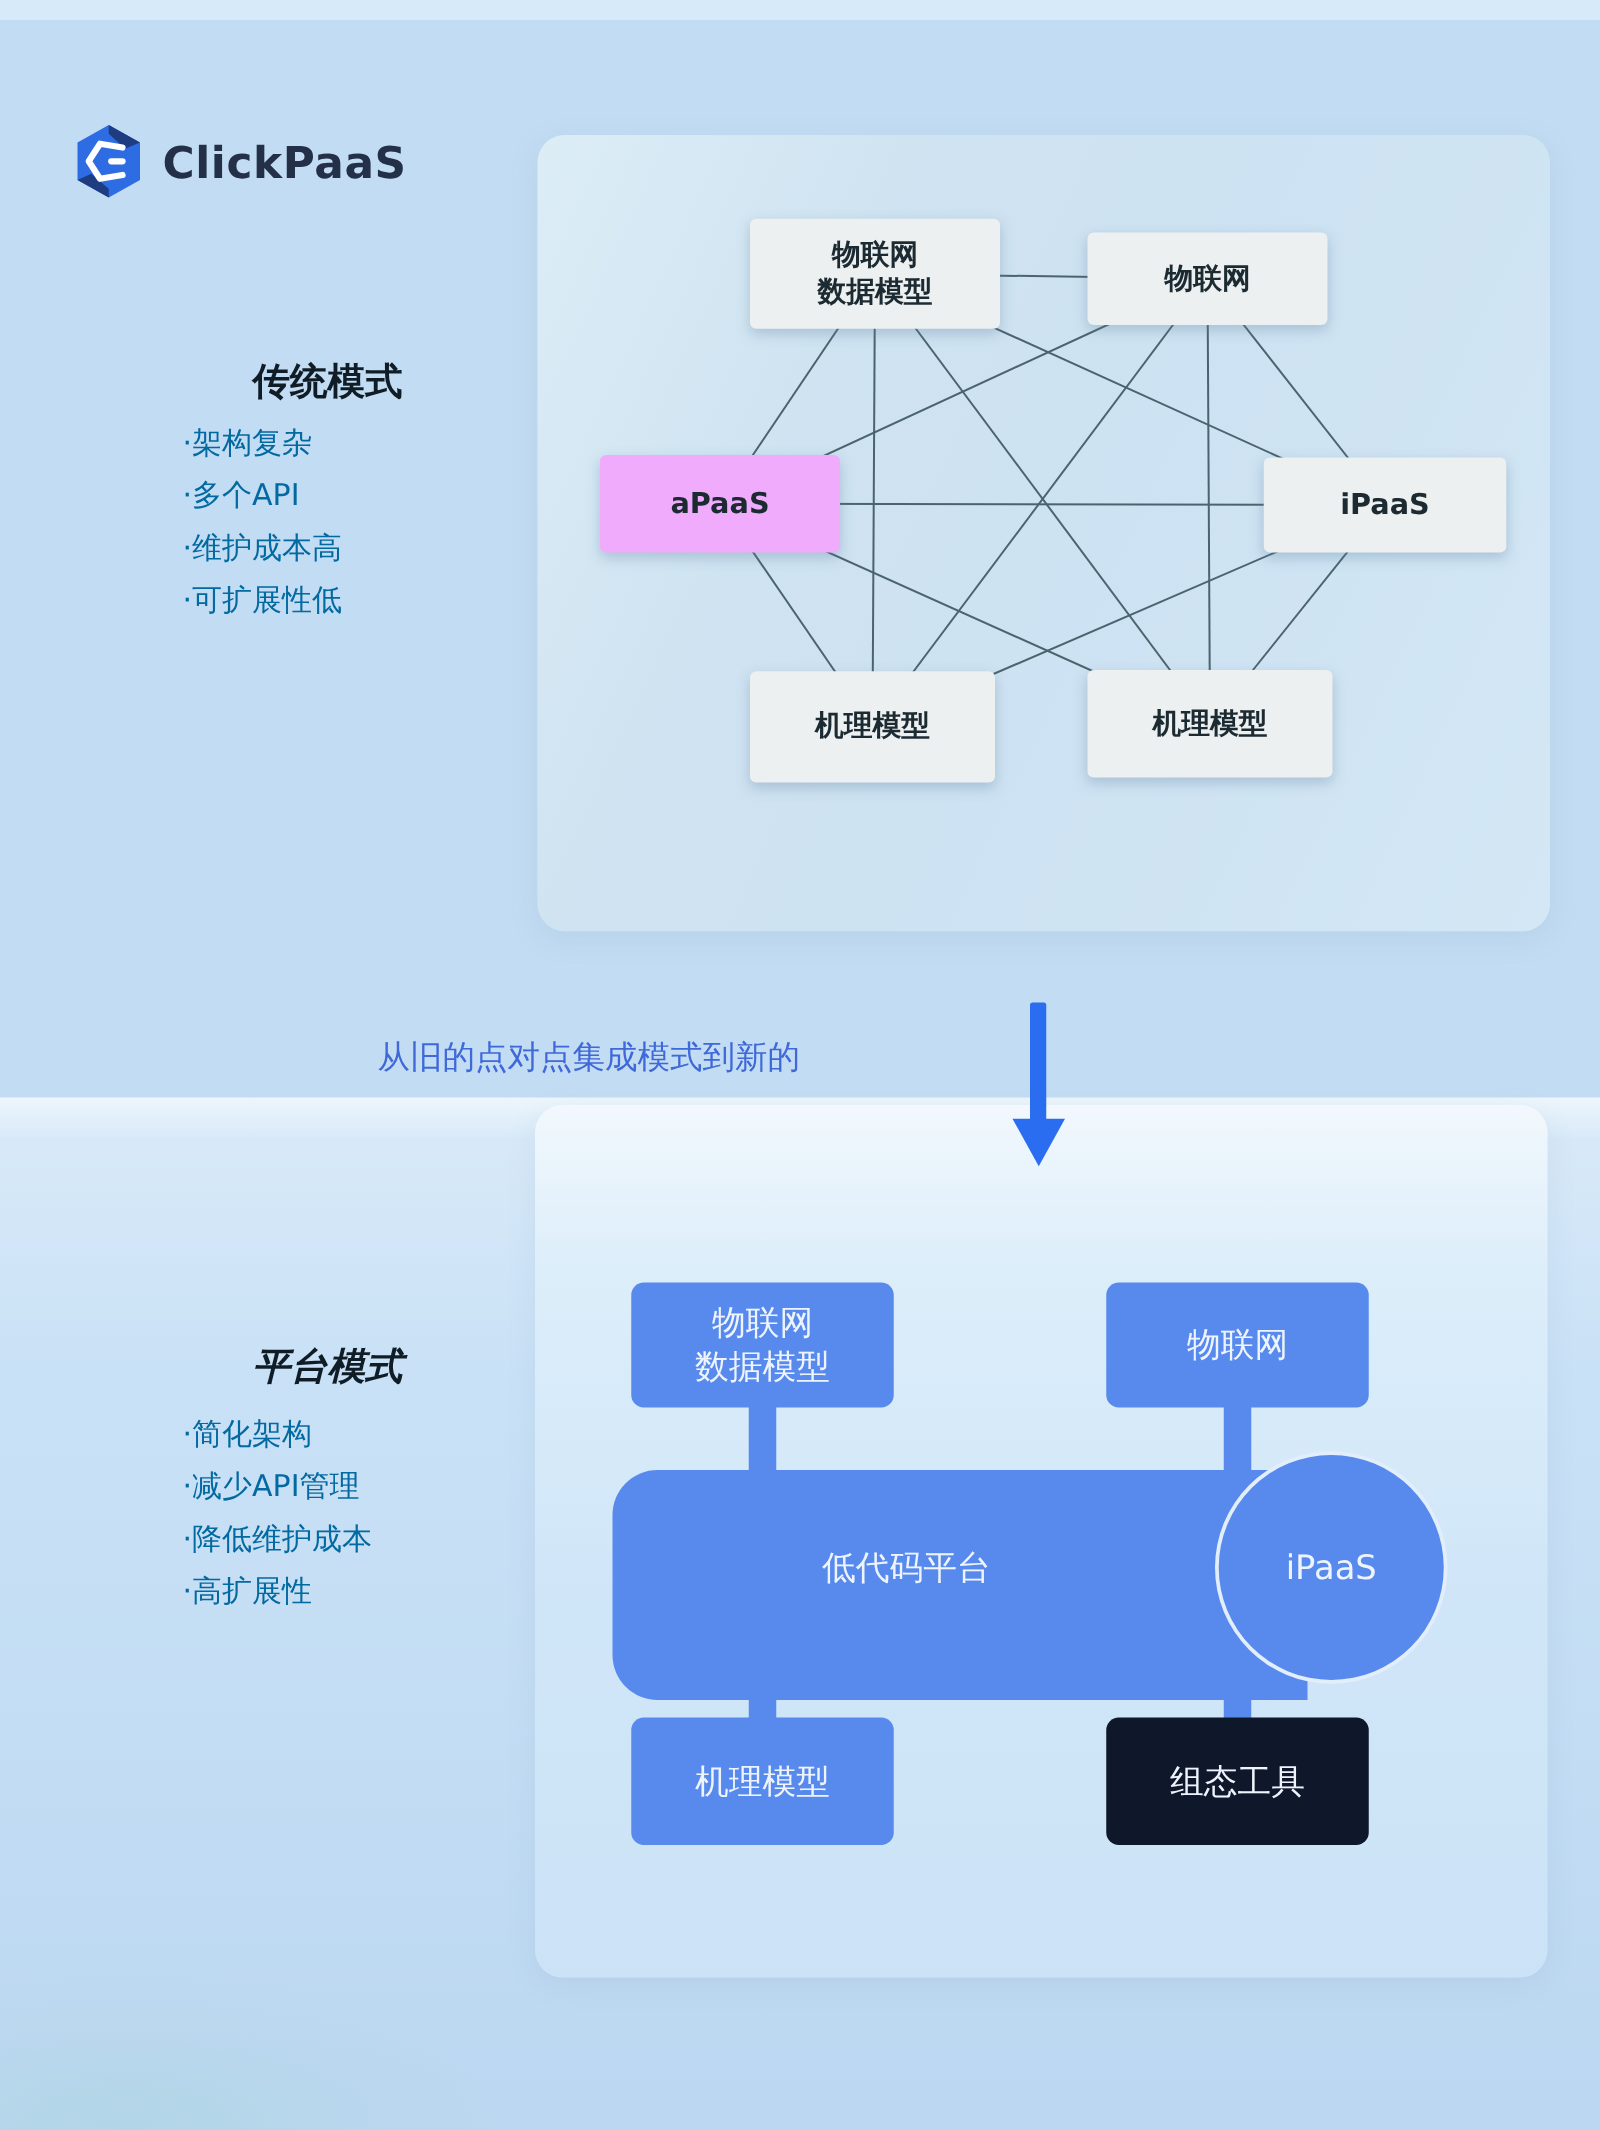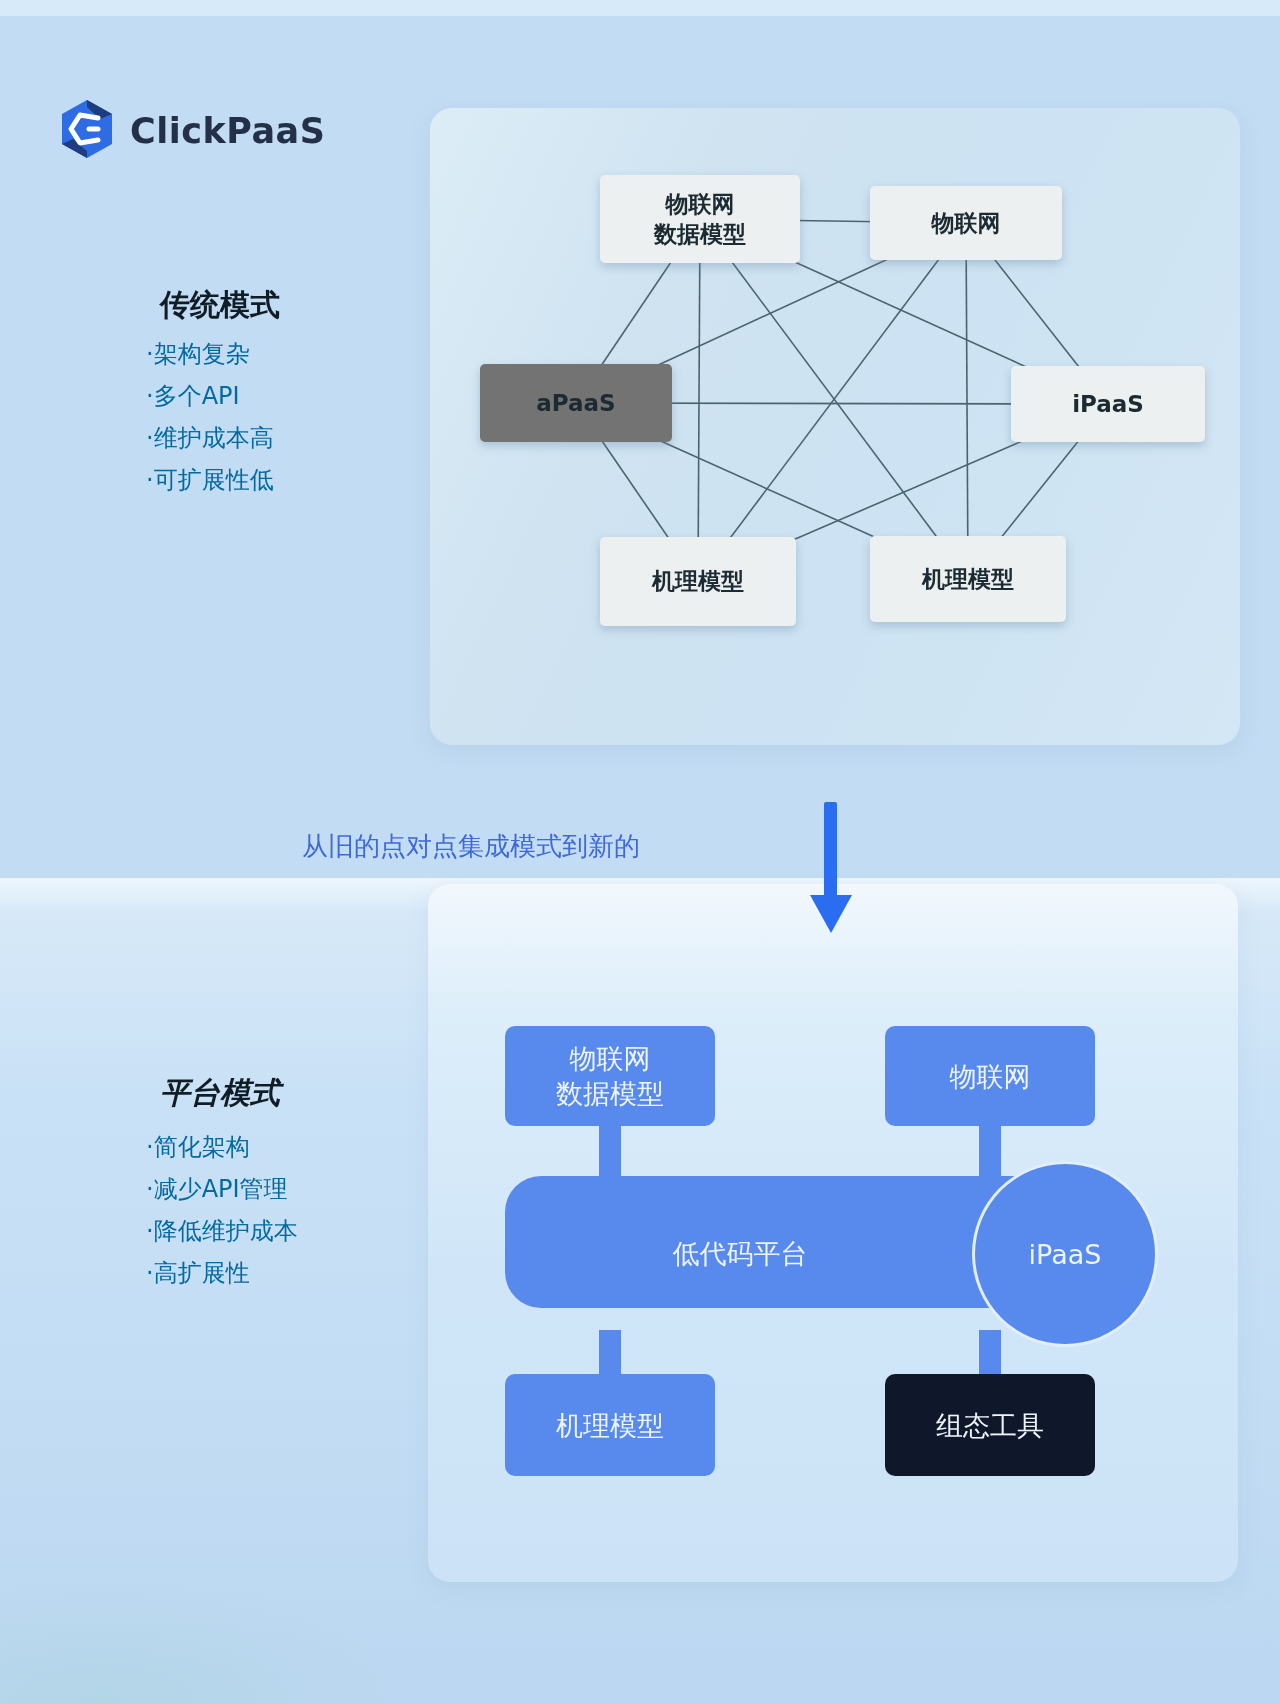--- a/index.html
+++ b/index.html
@@ -27,21 +27,21 @@
   }
   .panel-bottom{
     left:428px;top:884px;width:810px;height:698px;border-radius:22px;z-index:1;
     background:linear-gradient(180deg,#f2f8fd 0%,#ddeefa 18%,#d0e6f8 55%,#cce3f7 100%);
     box-shadow:0 6px 22px rgba(120,150,180,.12);
   }
   
   .logo{left:58px;top:98px;display:flex;align-items:center;gap:14px;z-index:2;}
   .logo-text{font-size:35px;font-weight:700;color:#233048;letter-spacing:.5px;}
   
-  .sec-title{font-size:30px;font-weight:800;color:#101d26;z-index:2;}
+  .sec-title{font-size:30px;font-weight:800;color:#101d26;z-index:2;margin-left:42px;}
   .bullets{z-index:2;font-size:24px;color:#0369a1;line-height:42px;font-weight:500;}
   .bullets div{white-space:nowrap;}
   
   #mesh-svg{left:0;top:0;width:1280px;height:1704px;z-index:2;pointer-events:none;}
   .gray-box{
     position:absolute;z-index:3;background:#edf0f1;border-radius:5px;
     display:flex;flex-direction:column;align-items:center;justify-content:center;
     color:#1c2a32;font-size:23px;font-weight:600;line-height:30px;
     box-shadow:0 4px 10px rgba(95,130,160,.35);
   }
@@ -53,21 +53,21 @@
     border-left:21px solid transparent;border-right:21px solid transparent;
     border-top:38px solid #2b6df0;}
   
   .blue-box{
     position:absolute;z-index:3;border-radius:10px;
     display:flex;flex-direction:column;align-items:center;justify-content:center;
     color:#eef4fd;font-size:27px;font-weight:500;line-height:35px;
   }
   .connector{position:absolute;z-index:2;}
   .hub{
-    left:505px;top:1176px;width:556px;height:132px;z-index:3;
+    left:490px;top:1176px;width:556px;height:184px;z-index:3;
     border-radius:36px 0 0 36px;position:absolute;
   }
   .hub-label{position:absolute;left:0;top:0;width:470px;height:156px;
     display:flex;align-items:center;justify-content:center;
     color:#eef4fd;font-size:27px;font-weight:500;}
   .ipaas-circle{
     left:972px;top:1161px;width:186px;height:186px;border-radius:50%;z-index:4;
     position:absolute;border:3px solid rgba(238,246,253,.92);box-sizing:border-box;
     display:flex;align-items:center;justify-content:center;
     color:#eef4fd;font-size:27px;font-weight:500;
@@ -121,21 +121,21 @@
     <line x1="1108" y1="404" x2="968" y2="579" stroke="#4a646e" stroke-width="1.6"></line>
   </svg>
 <div id="mesh-nodes">
     <div class="gray-box" style="left: 600px; top: 175px; width: 200px; height: 88px; background: rgb(237, 240, 241);">
       <span>物联网</span>
       <span>数据模型</span>
     </div>
     <div class="gray-box" style="left: 870px; top: 186px; width: 192px; height: 74px; background: rgb(237, 240, 241);">
       <span>物联网</span>
     </div>
-    <div class="gray-box" style="left: 480px; top: 364px; width: 192px; height: 78px; background: #737373;">
+    <div class="gray-box" style="left: 480px; top: 364px; width: 192px; height: 78px; background: #f0abfc;">
       <span>aPaaS</span>
     </div>
     <div class="gray-box" style="left: 1011px; top: 366px; width: 194px; height: 76px; background: rgb(237, 240, 241);">
       <span>iPaaS</span>
     </div>
     <div class="gray-box" style="left: 600px; top: 536.5px; width: 196px; height: 89px; background: rgb(237, 240, 241);">
       <span>机理模型</span>
     </div>
     <div class="gray-box" style="left: 870px; top: 536px; width: 196px; height: 86px; background: rgb(237, 240, 241);">
       <span>机理模型</span>

